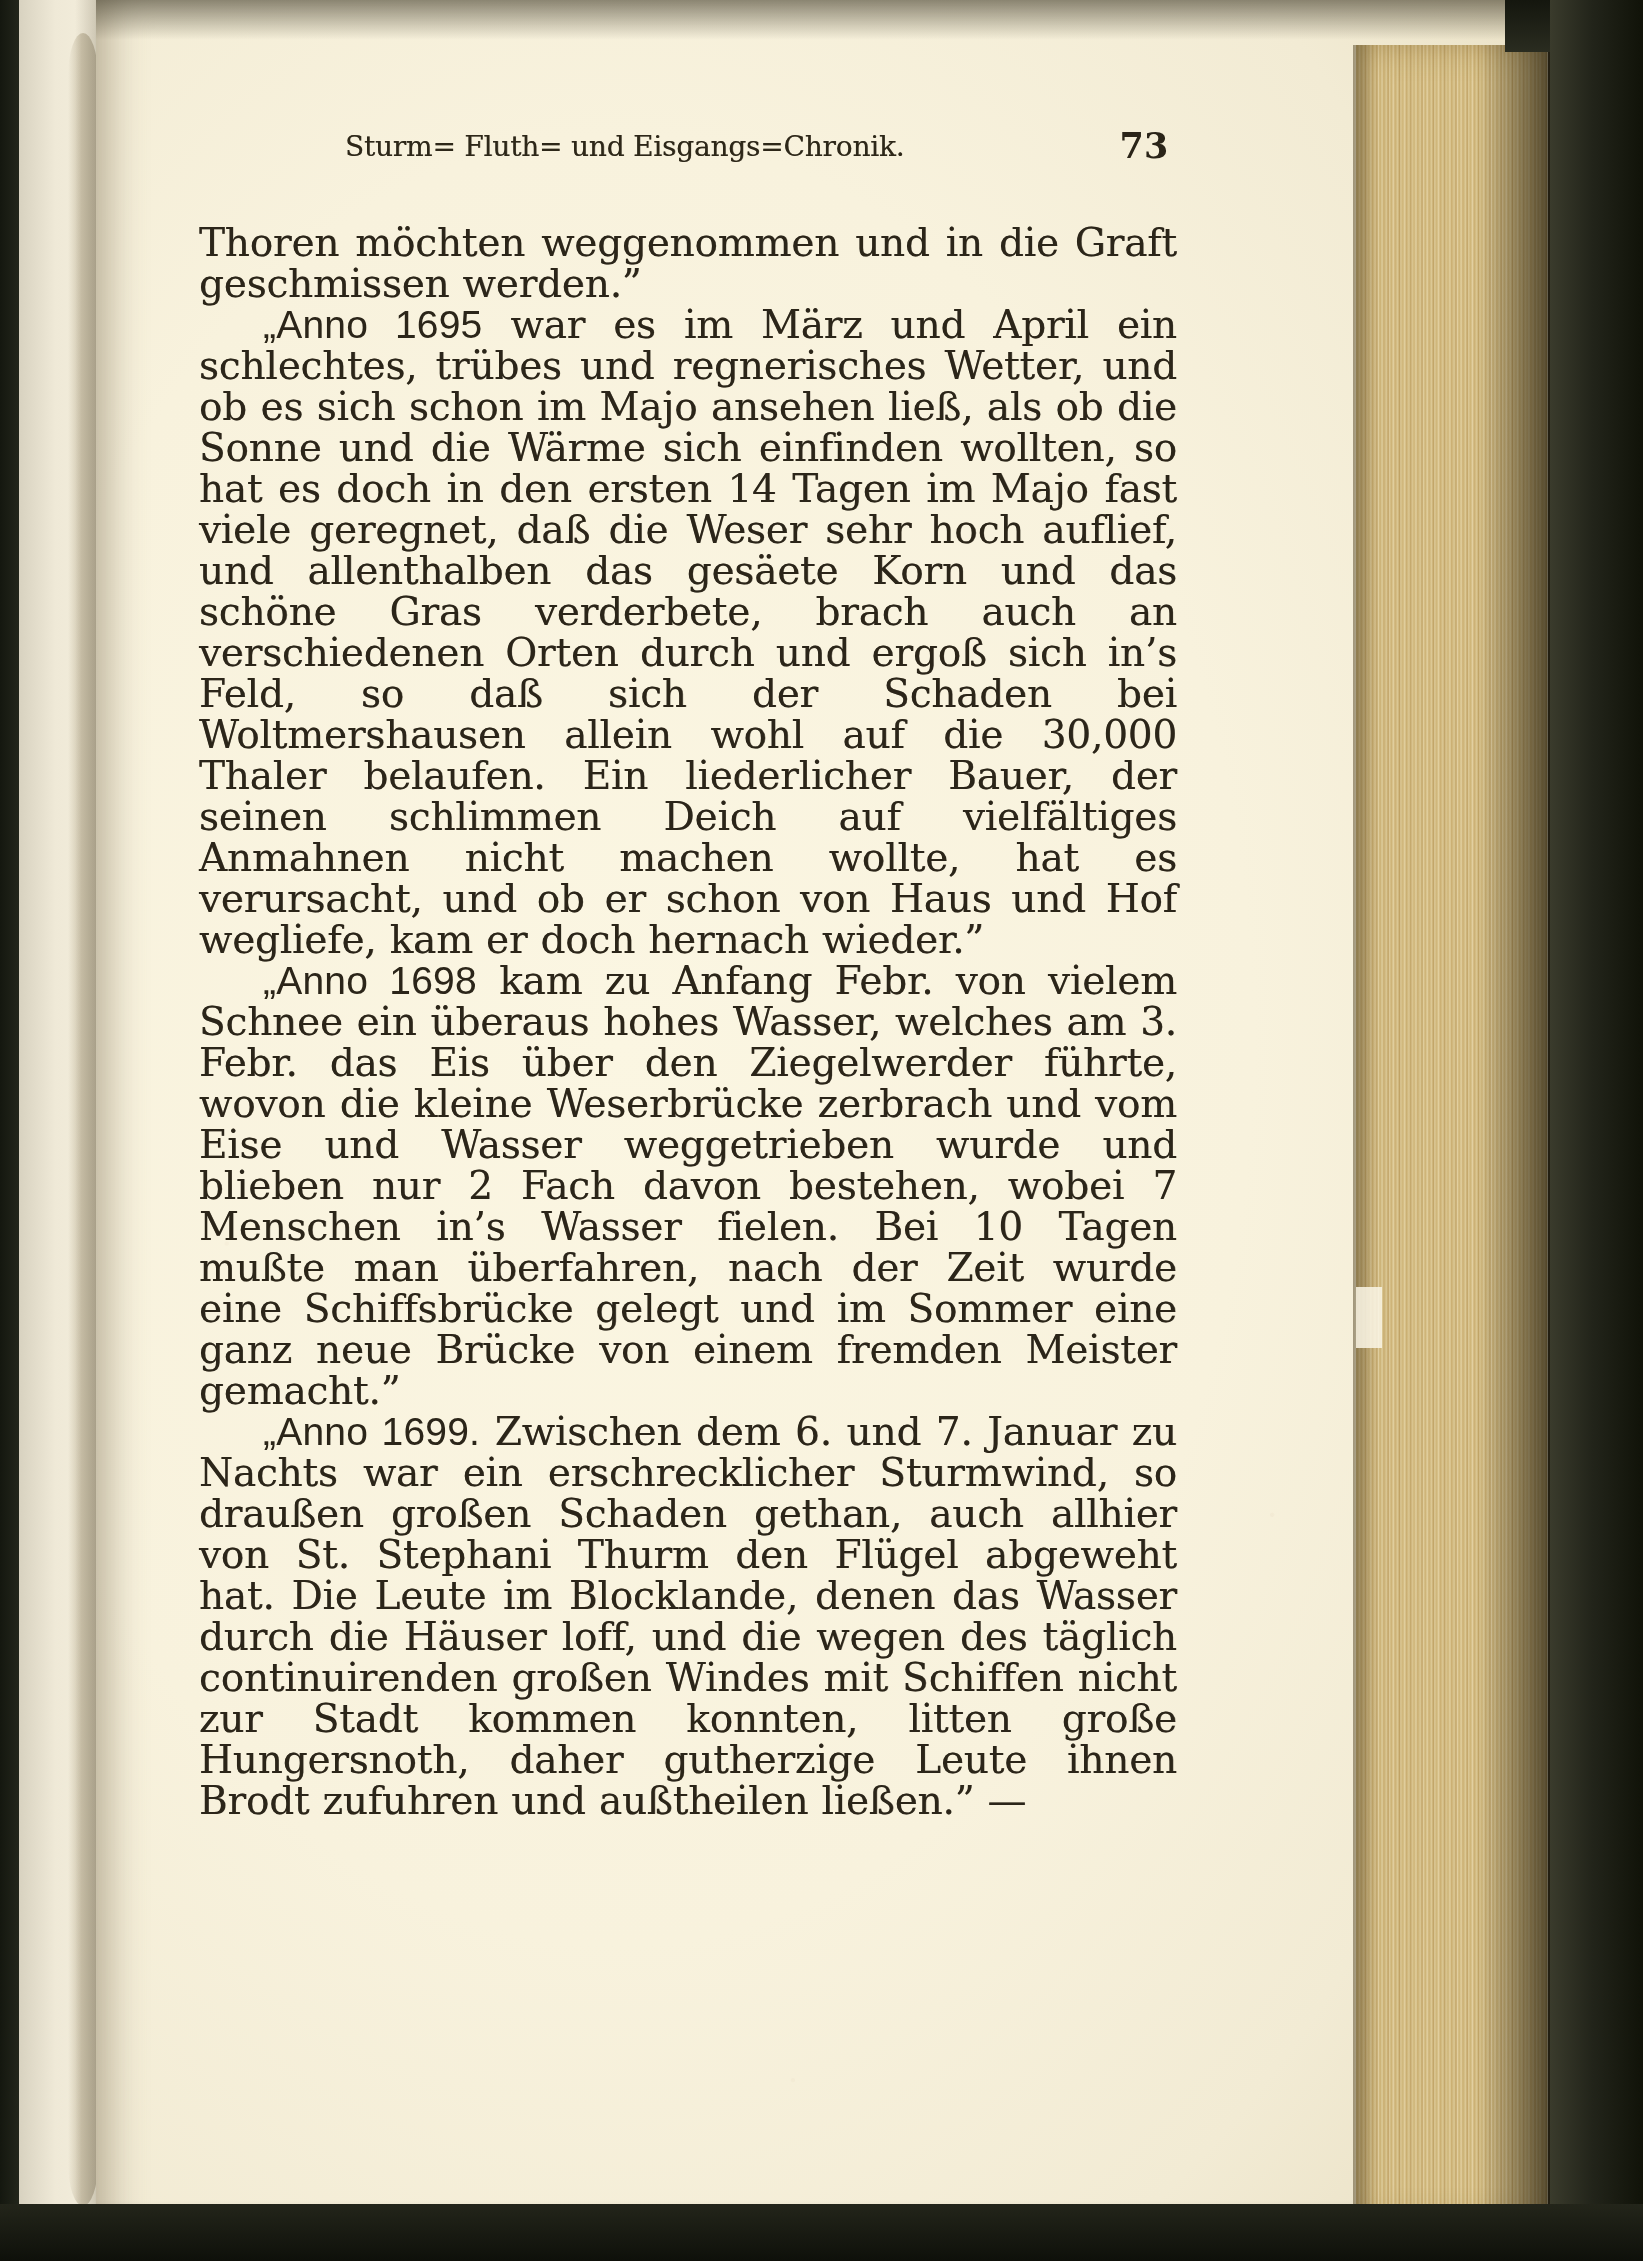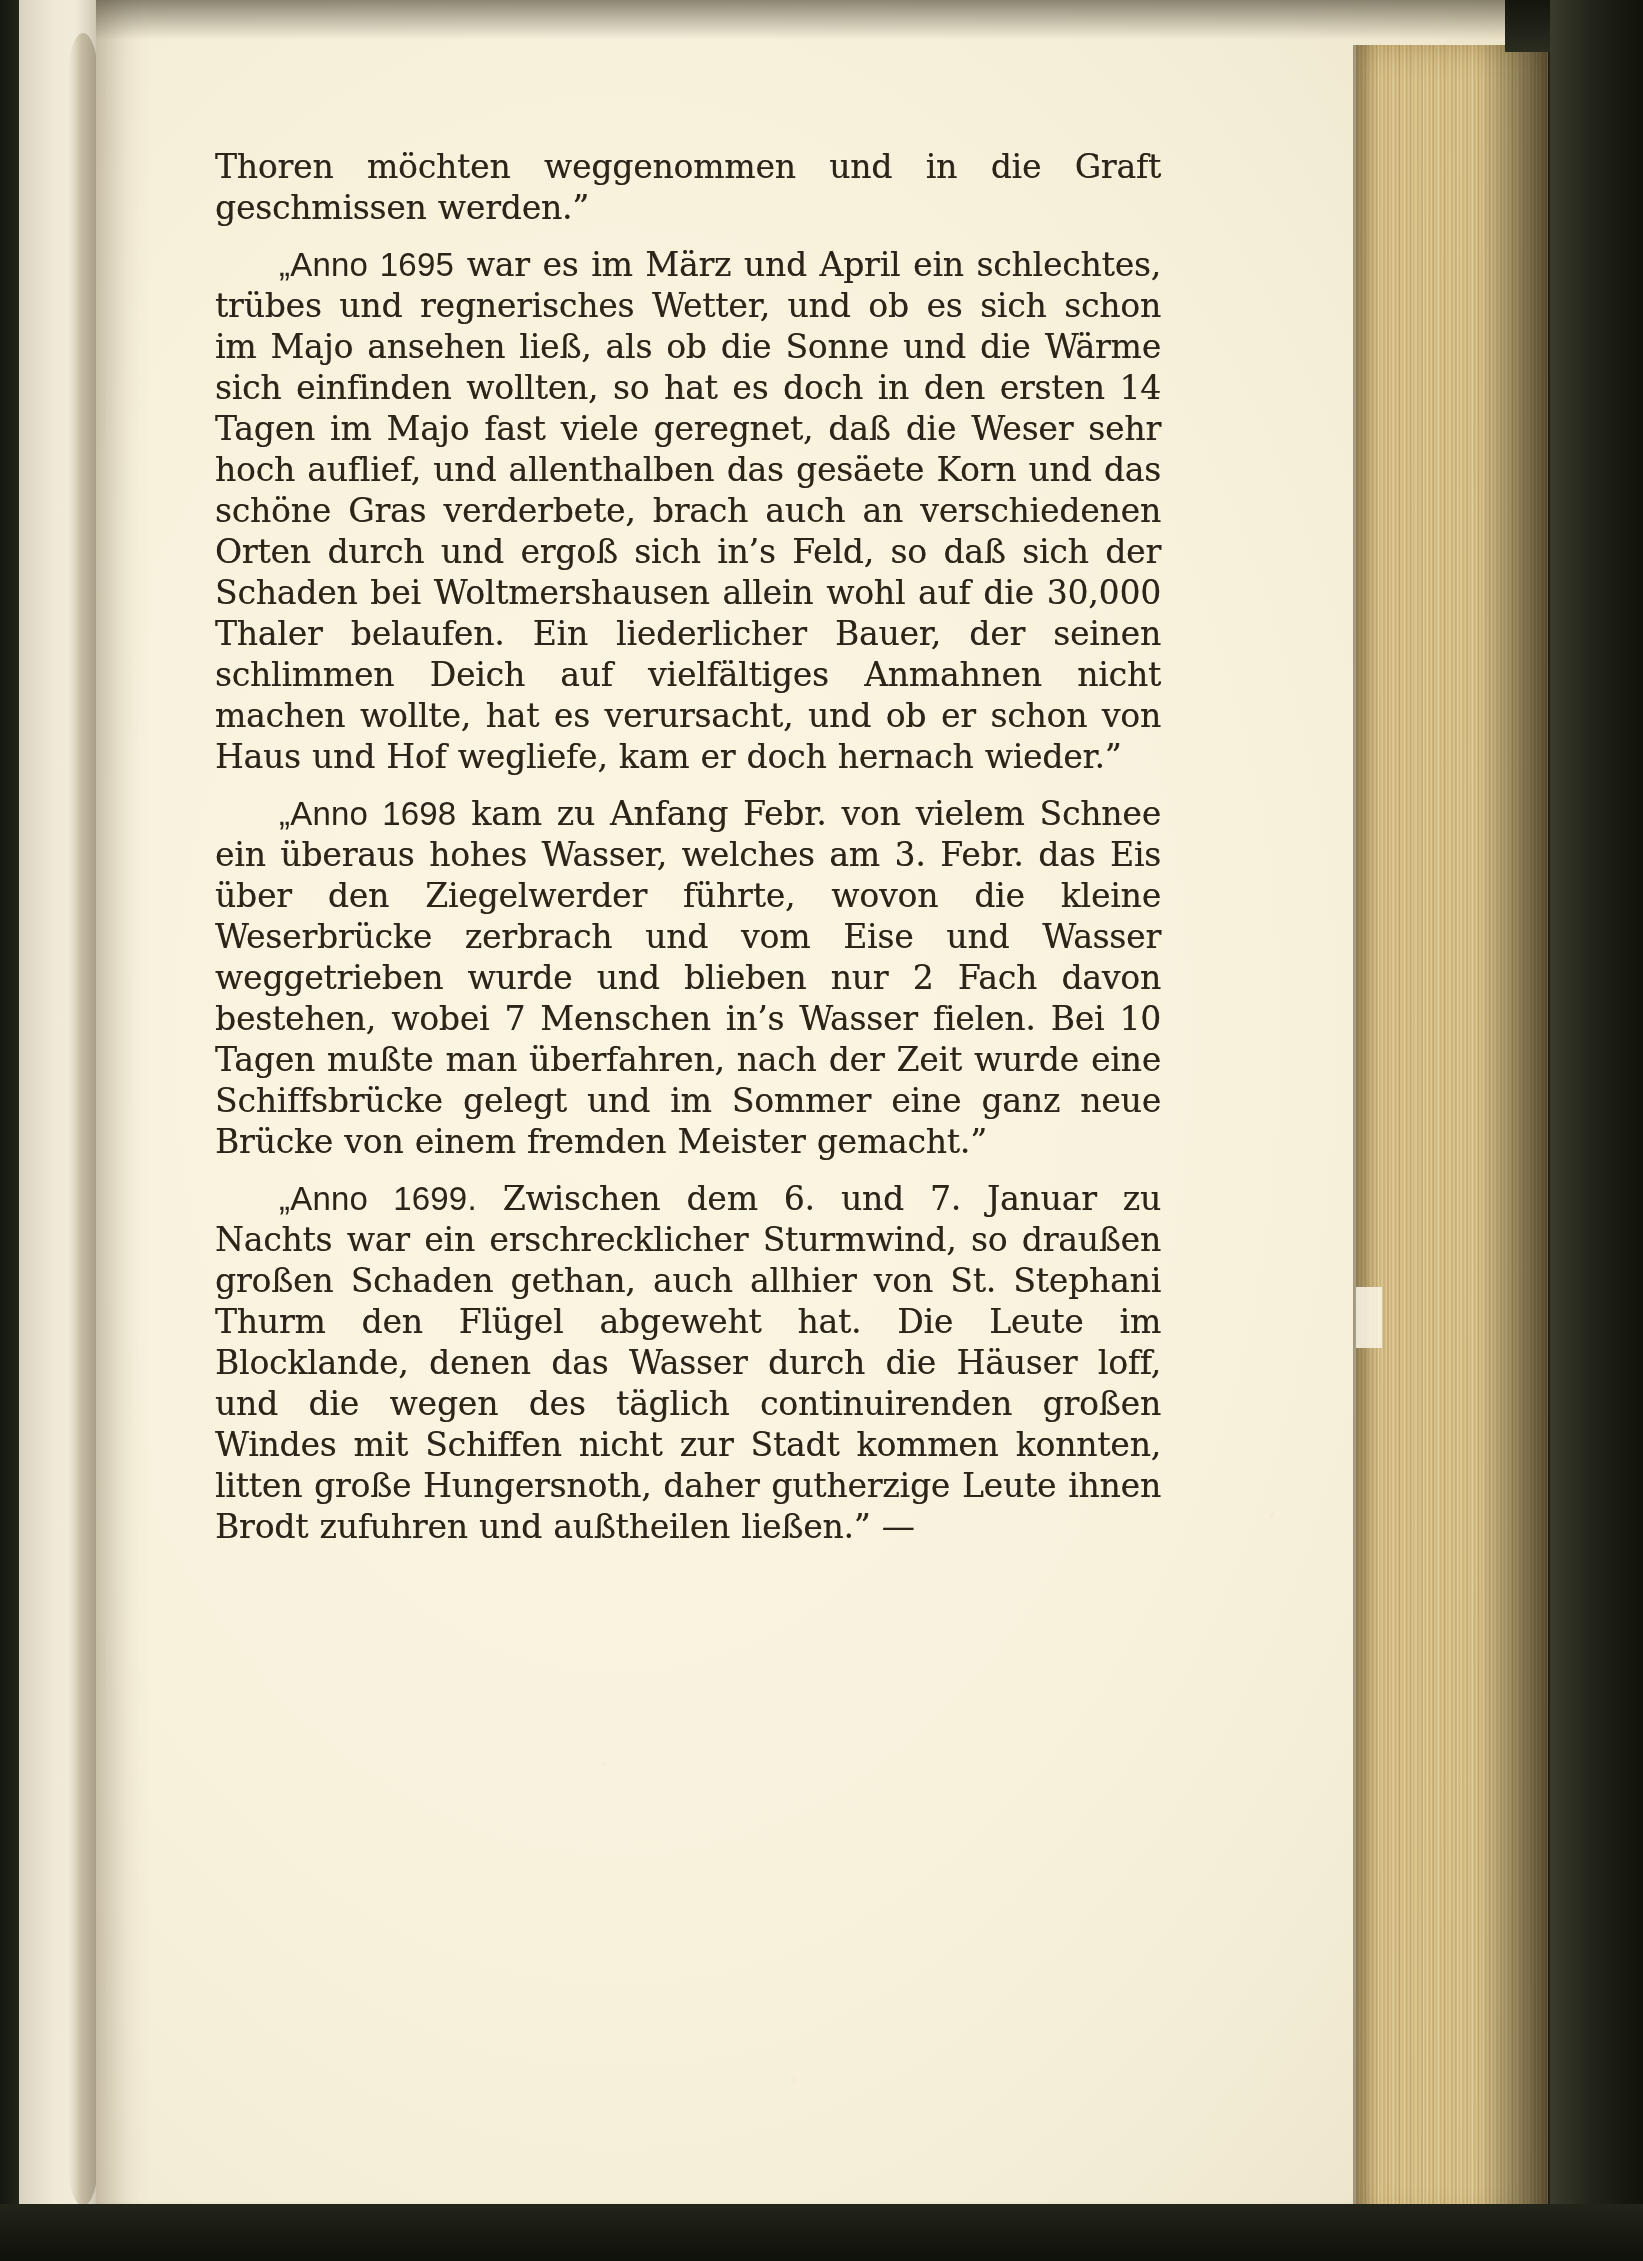--- a/index.html
+++ b/index.html
@@ -172,22 +172,22 @@
     position: absolute;
     right: 8.7px;
     top: -5.2px;
     font-size: 35px;
     font-weight: 700;
     color: #2a2418;
     font-family: "DejaVu Serif", "Liberation Serif", serif;
   }
 
   p.body {
-    margin: 16px;
-    font-size: 33px;
+    margin: 0;
+    font-size: 39px;
     line-height: 41px;
     text-align: justify;
     text-justify: inter-word;
     word-spacing: 0.9px;
     color: #2b2519;
   }
   p.body.indent {
     text-indent: 64px;
   }
 
@@ -215,20 +215,24 @@
   <div class="gutter-fold"></div>
   <div class="gutter-shadow"></div>
 
   <div class="leaf">
     <div class="paper-grain"></div>
     <div class="leaf-top-shadow"></div>
     <div class="leaf-bottom-shadow"></div>
 
     <div class="textblock">
 
+      <div class="running-head">
+        <div class="head-title fraktur">Sturm= Fluth= und Eisgangs=Chronik.</div>
+        <div class="folio">73</div>
+      </div>
 
       <p class="body fraktur">
         <span class="antiqua"></span><span>Thoren möchten weggenommen und in die Graft geschmissen werden.”</span>
       </p>
 
       <p class="body fraktur indent">
         <span class="antiqua">„Anno 1695</span><span> war es im März und April ein schlechtes, trübes und regnerisches Wetter, und ob es sich schon im Majo ansehen ließ, als ob die Sonne und die Wärme sich einfinden wollten, so hat es doch in den ersten 14 Tagen im Majo fast viele geregnet, daß die Weser sehr hoch auflief, und allenthalben das gesäete Korn und das schöne Gras verderbete, brach auch an verschiedenen Orten durch und ergoß sich in’s Feld, so daß sich der Schaden bei Woltmershausen allein wohl auf die 30,000 Thaler belaufen. Ein liederlicher Bauer, der seinen schlimmen Deich auf vielfältiges Anmahnen nicht machen wollte, hat es verursacht, und ob er schon von Haus und Hof wegliefe, kam er doch hernach wieder.”</span>
       </p>
 
       <p class="body fraktur indent">

